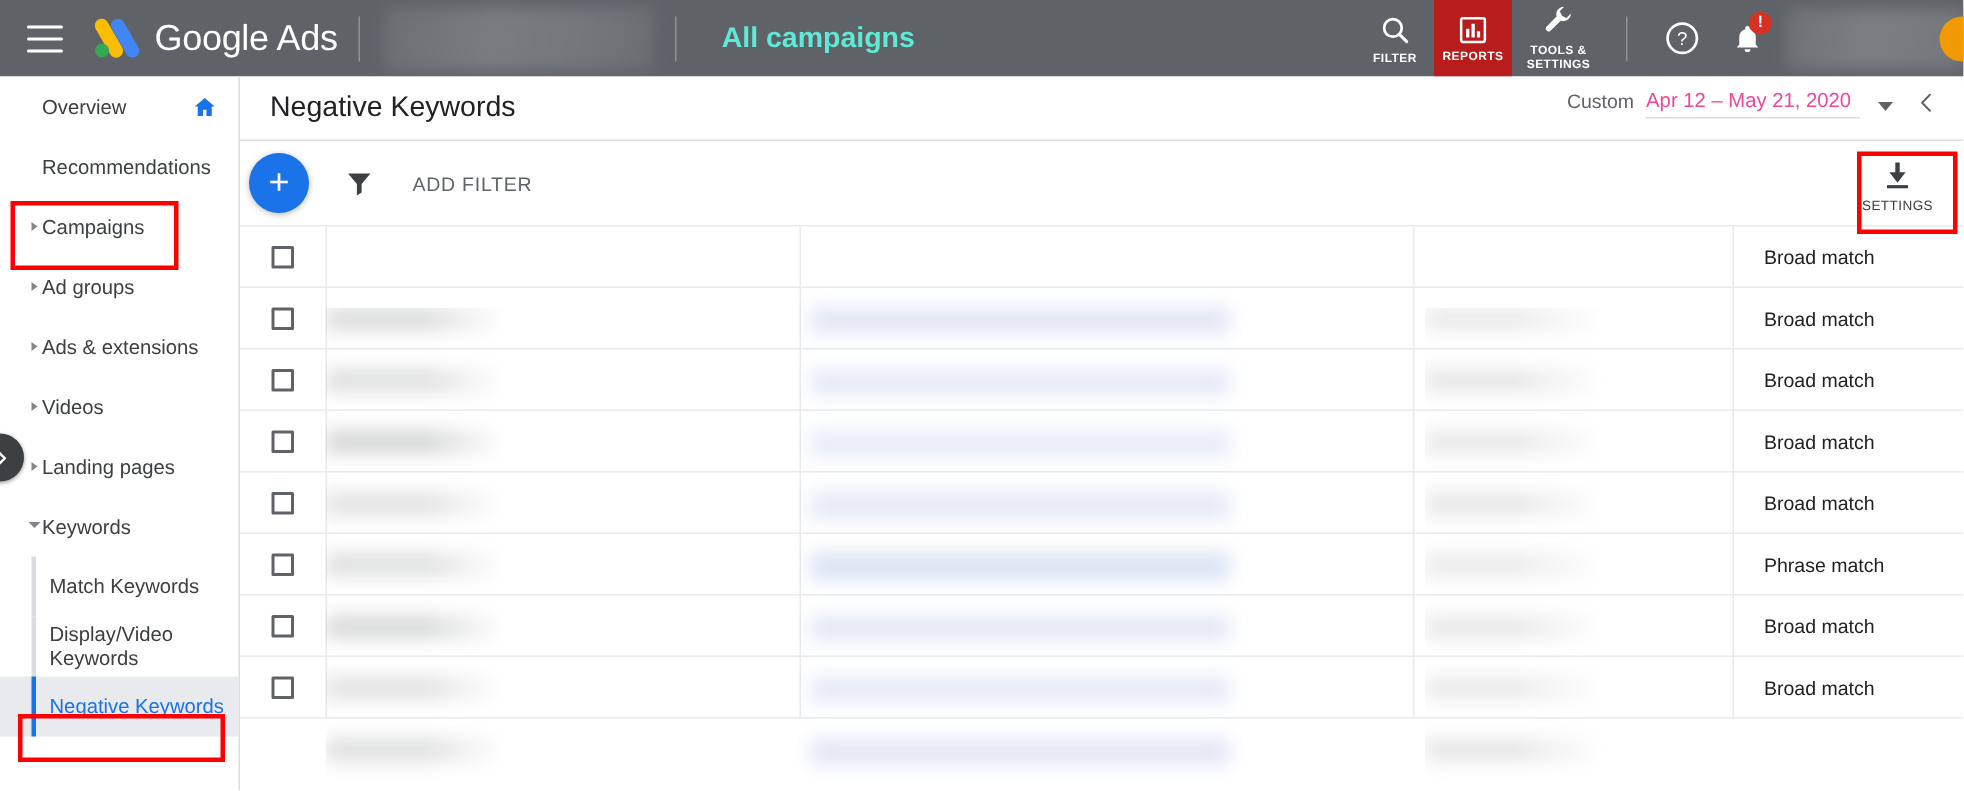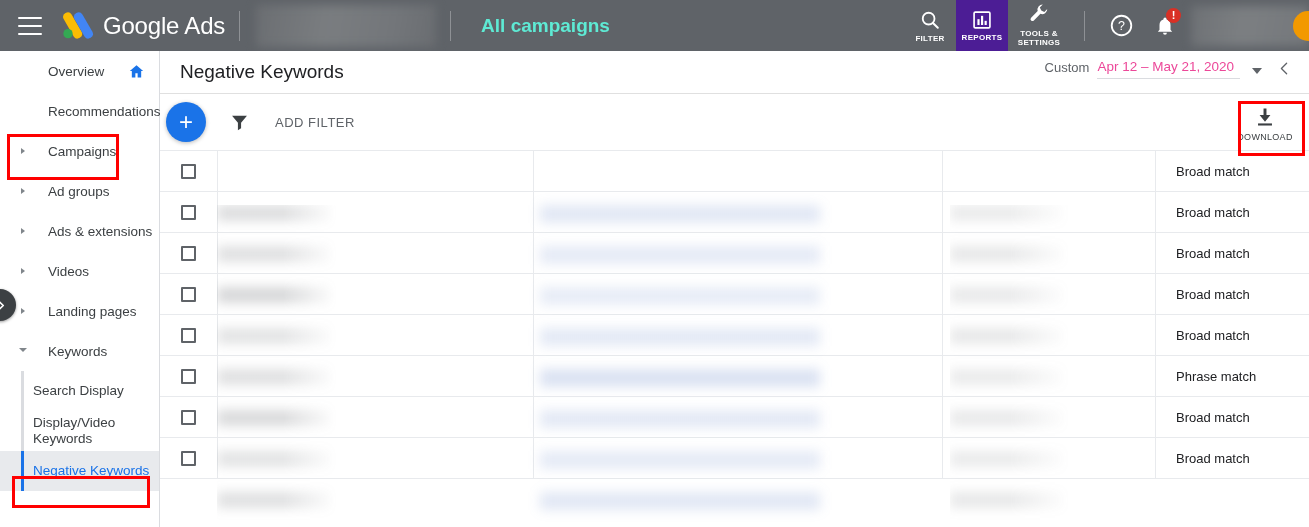--- a/index.html
+++ b/index.html
@@ -50,21 +50,21 @@
 
   .tb-item {
     height: 51px; width: 52px;
     display: flex; flex-direction: column; align-items: center; justify-content: center;
     color: #fff; cursor: pointer;
   }
   .tb-item .lbl {
     font-size: 8px; font-weight: bold; letter-spacing: .3px;
     margin-top: 3px; text-align: center; line-height: 9px;
   }
-  .tb-item.active { background: #4c1d95; }
+  .tb-item.active { background: #b91c1c; }
   .tb-item.wide { width: 62px; }
 
   .tb-icon-btn {
     width: 44px; height: 51px;
     display: flex; align-items: center; justify-content: center;
     position: relative; cursor: pointer;
   }
   .badge {
     position: absolute; top: 8px; right: 6px;
     width: 15px; height: 15px; border-radius: 50%;
@@ -90,21 +90,21 @@
     width: 160px; height: 476px;
     background: #fff;
     border-right: 1px solid #dadce0;
   }
   .nav-item {
     position: relative;
     display: flex; align-items: center;
     height: 40px;
     font-size: 13.5px; color: #3c4043;
     cursor: pointer;
-    padding-left: 36px;
+    padding-left: 16px;
   }
   .nav-item .caret {
     position: absolute; left: 21px;
     width: 0; height: 0;
     border-left: 4px solid #80868b;
     border-top: 3.5px solid transparent;
     border-bottom: 3.5px solid transparent;
   }
   .nav-item .caret.open {
     border-left: 4px solid transparent;
@@ -413,21 +413,21 @@
     <span class="txt">Landing pages</span>
   </div>
 
   <div class="nav-item">
     <span class="caret open"></span>
     <span class="txt">Keywords</span>
   </div>
 
   <div class="sub-item">
     <span class="sub-rail"></span>
-    <span class="l2">Search Display</span>
+    <span class="l2">Match Keywords</span>
   </div>
 
   <div class="sub-item">
     <span class="sub-rail"></span>
     <span class="l2">Display/Video Keywords</span>
   </div>
 
   <div class="sub-item selected">
     <span class="sub-rail"></span>
     <span class="l2">Negative Keywords</span>
@@ -464,21 +464,21 @@
       <path d="M2.6 3.4h18.8L14 12.2v7.1l-4 2.6v-9.7z" fill="#3c4043"></path>
     </svg>
 
     <span class="addfilter">ADD FILTER</span>
 
     <div class="dl-btn">
       <svg width="22" height="22" viewBox="0 0 24 24">
         <path d="M10.4 2.6h3.2v7.1h4.3L12 17.2 6.1 9.7h4.3z" fill="#3c4043"></path>
         <rect x="4.4" y="19" width="15.2" height="2.3" fill="#3c4043"></rect>
       </svg>
-      <span class="lbl">DOWNLOAD</span>
+      <span class="lbl">SETTINGS</span>
     </div>
   </div>
 
   <div class="tbl">
 
 
     <div>
       <div class="row">
         <div class="cell first c-check">
             <span class="cbx"></span>

